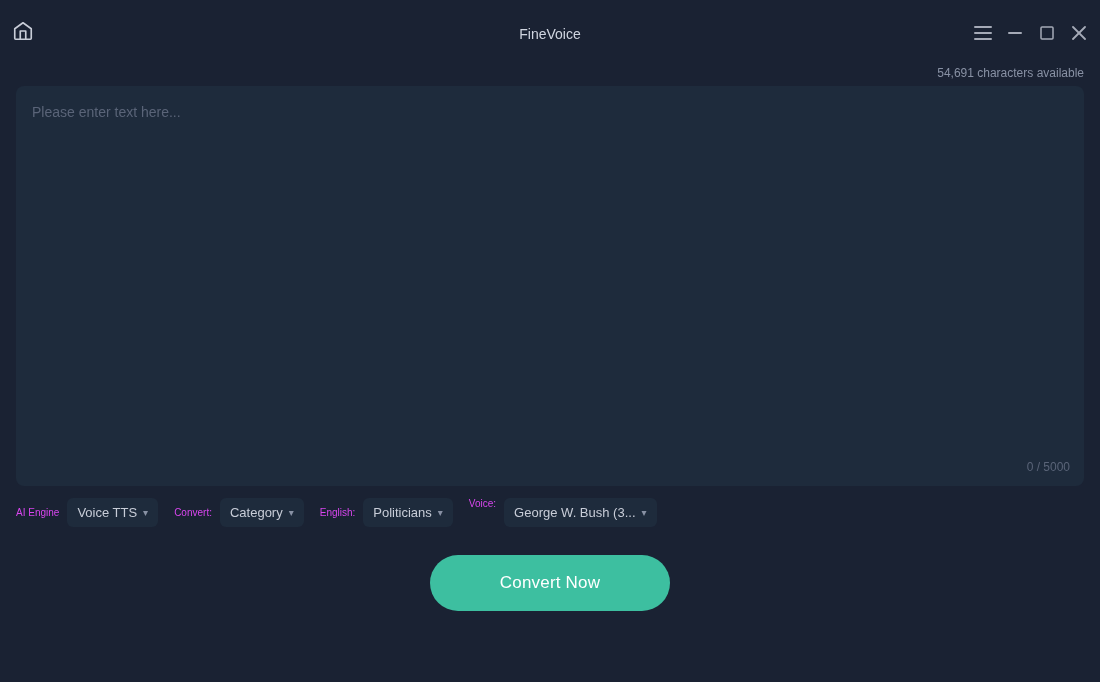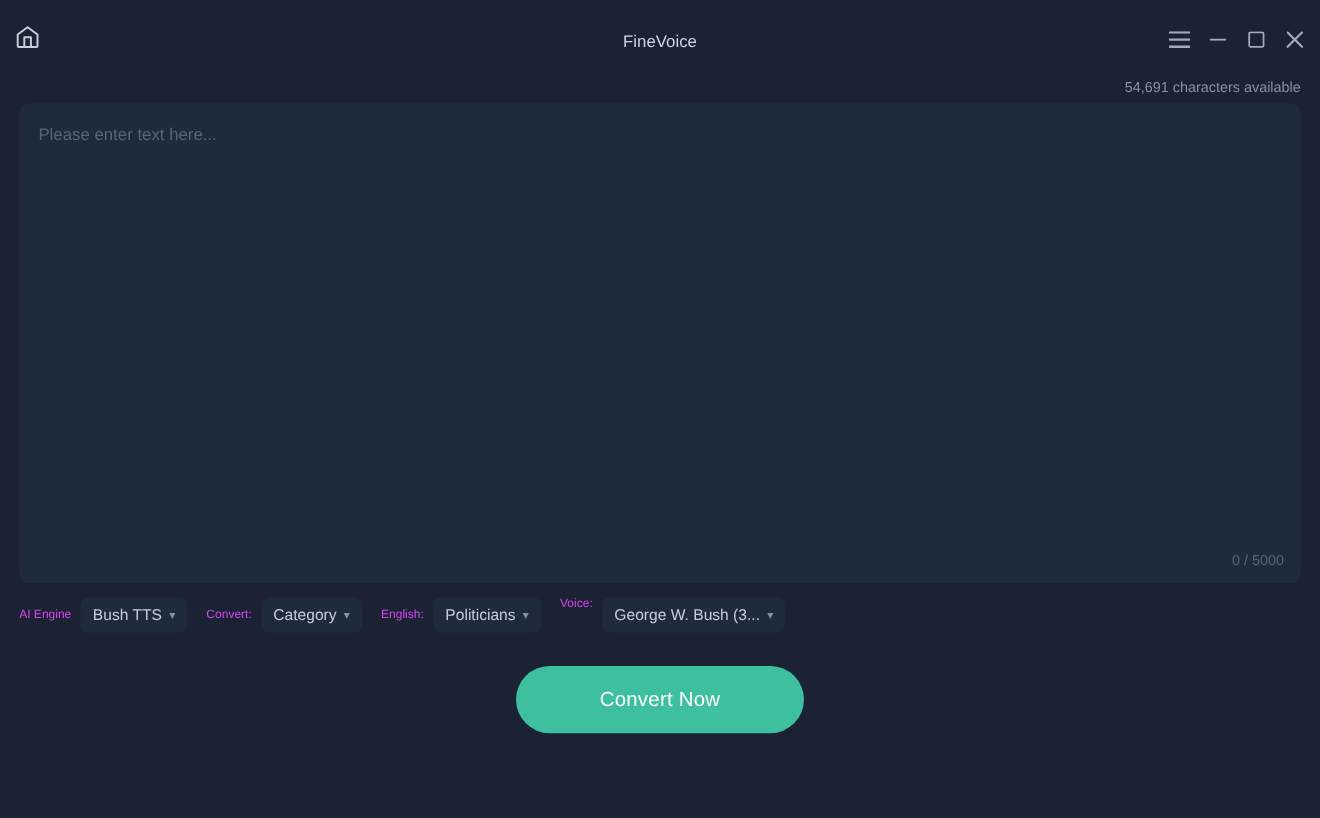--- a/index.html
+++ b/index.html
@@ -237,21 +237,21 @@
 <div class="text-area-container">
   <textarea class="text-input" placeholder="Please enter text here..." style=""></textarea>
   <div class="char-count">0 / 5000</div>
 </div>
 
 <div class="controls-bar">
 
   <div class="ai-engine-group">
     <span class="control-label">AI Engine</span>
     <div class="dropdown">
-      <span>Bush TTS</span>
+      <span>Voice TTS</span>
       <span class="dropdown-arrow">▾</span>
     </div>
   </div>
 
   <div class="lang-group">
     <span class="control-label">Convert:</span>
     <div class="dropdown">
       <span>Category</span>
       <span class="dropdown-arrow">▾</span>
     </div>

